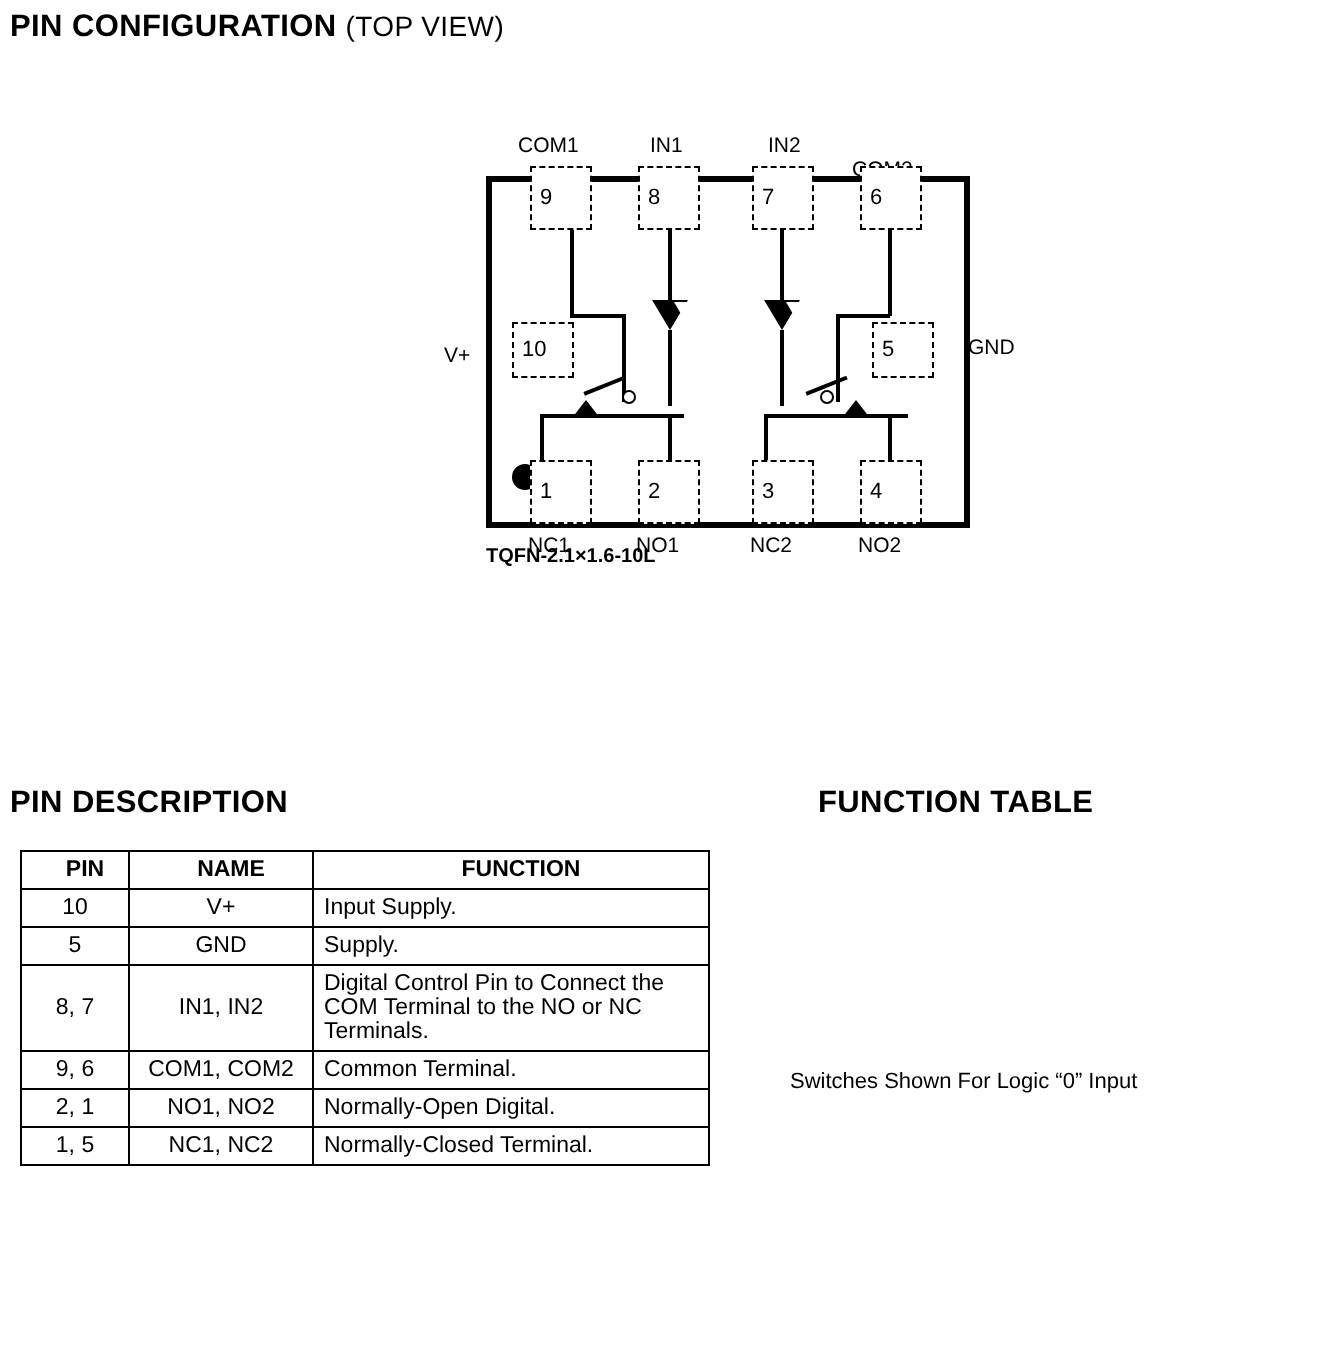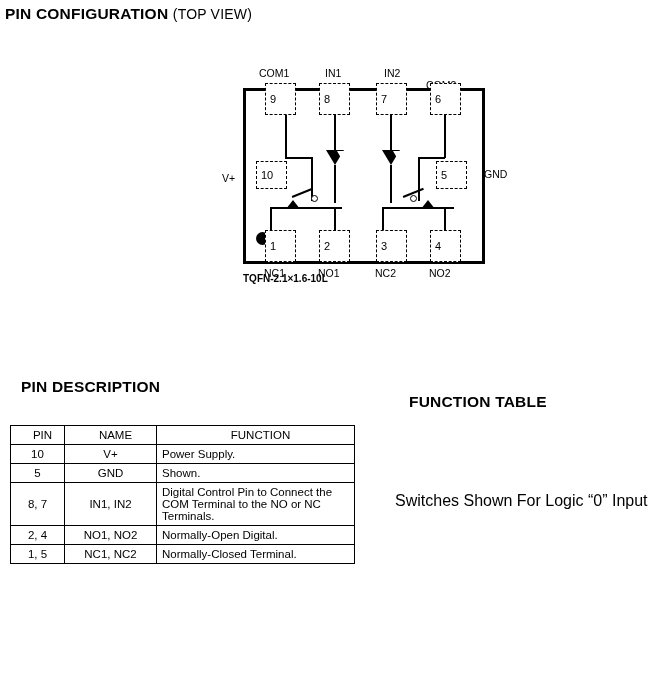--- a/index.html
+++ b/index.html
@@ -97,54 +97,54 @@
   }
   .sw-tri {
     position: absolute;
     width: 0; height: 0;
     border-left: 7px solid transparent;
     border-right: 7px solid transparent;
     border-bottom: 9px solid #000;
   }
 
   
-  #pin-desc-title { position: absolute; left: 5px; top: 378px; margin-left: 16px; }
+  #pin-desc-title { position: absolute; left: 5px; top: 393px; }
   #func-table-title { position: absolute; left: 409px; top: 393px; }
 
   table {
     border-collapse: collapse;
     font-size: 11.5px;
   }
   table td, table th {
     border: 1.3px solid #000;
     padding: 3px 5px;
     vertical-align: middle;
   }
-  table th { font-weight: normal; text-align: center; padding-left: 15px; }
+  table th { font-weight: bold; text-align: center; padding-left: 15px; }
 
   #pin-desc-table {
     position: absolute;
     left: 10px; top: 425px;
     width: 345px;
   }
   #pin-desc-table .c-pin { width: 54px; text-align: center; }
   #pin-desc-table .c-name { width: 92px; text-align: center; }
   #pin-desc-table .c-func { text-align: left; }
 
   #function-table {
     position: absolute;
     left: 395px; top: 425px;
     width: 268px;
   }
   #function-table td, #function-table th { text-align: center; width: 33.33%; }
 
   #switch-note {
     position: absolute;
-    left: 395px; top: 492px;
-    font-size: 16px;
+    left: 395px; top: 535px;
+    font-size: 11px;
   }
   #bottom-note {
     position: absolute;
     left: 4px; top: 631px;
     font-size: 11px;
   }
 </style>
 </head>
 <body>
 
@@ -231,34 +231,39 @@
       <tr>
         <th class="c-pin">PIN</th>
         <th class="c-name">NAME</th>
         <th class="c-func" style="text-align:center;">FUNCTION</th>
       </tr>
     </thead>
     <tbody>
       <tr>
         <td class="c-pin">10</td>
         <td class="c-name">V+</td>
-        <td class="c-func">Power Supply.</td>
+        <td class="c-func">Input Supply.</td>
       </tr>
       <tr>
         <td class="c-pin">5</td>
         <td class="c-name">GND</td>
-        <td class="c-func">Shown.</td>
+        <td class="c-func">Supply.</td>
       </tr>
       <tr>
         <td class="c-pin">8, 7</td>
         <td class="c-name">IN1, IN2</td>
         <td class="c-func">Digital Control Pin to Connect the COM Terminal to the NO or NC Terminals.</td>
       </tr>
       <tr>
-        <td class="c-pin">2, 4</td>
+        <td class="c-pin">9, 6</td>
+        <td class="c-name">COM1, COM2</td>
+        <td class="c-func">Common Terminal.</td>
+      </tr>
+      <tr>
+        <td class="c-pin">2, 1</td>
         <td class="c-name">NO1, NO2</td>
         <td class="c-func">Normally-Open Digital.</td>
       </tr>
       <tr>
         <td class="c-pin">1, 5</td>
         <td class="c-name">NC1, NC2</td>
         <td class="c-func">Normally-Closed Terminal.</td>
       </tr>
     </tbody>
   </table>

